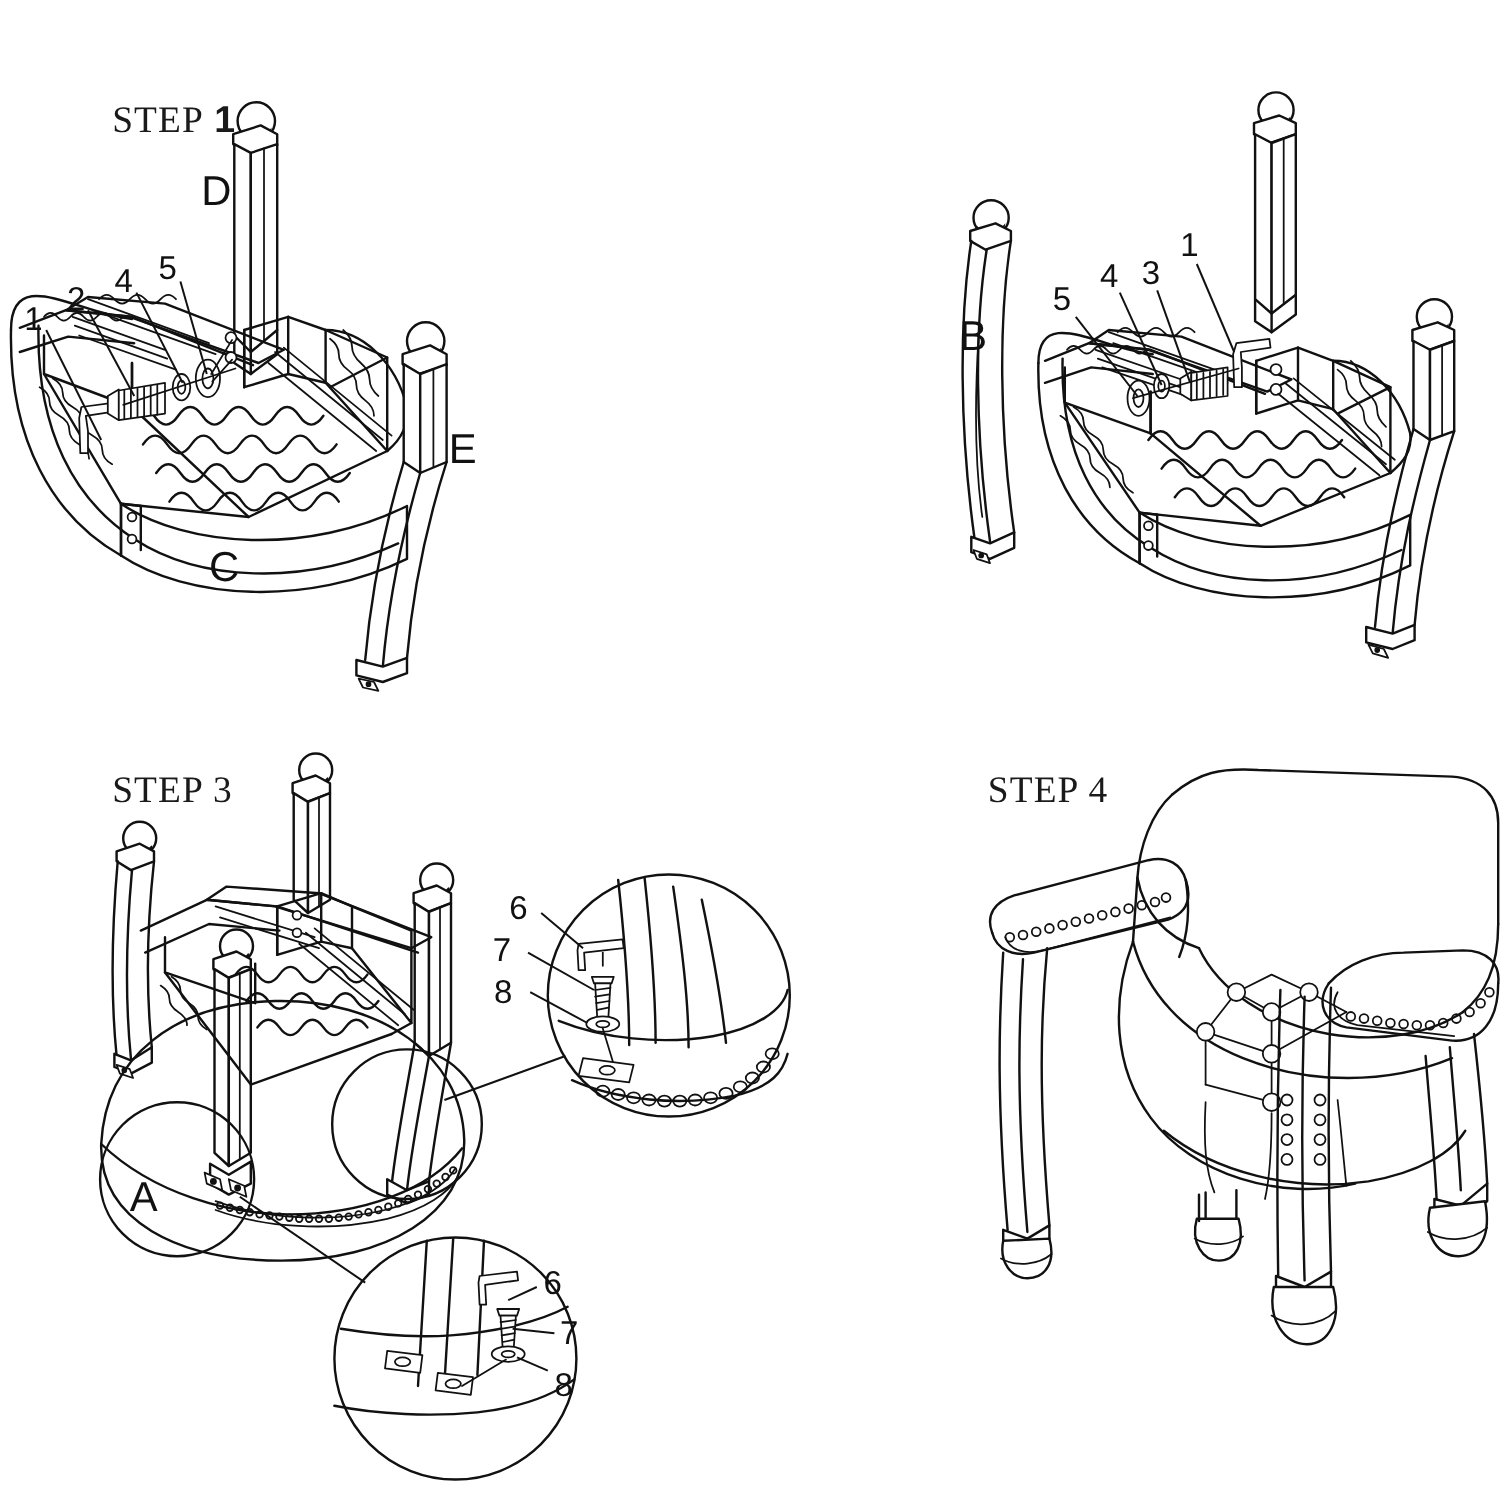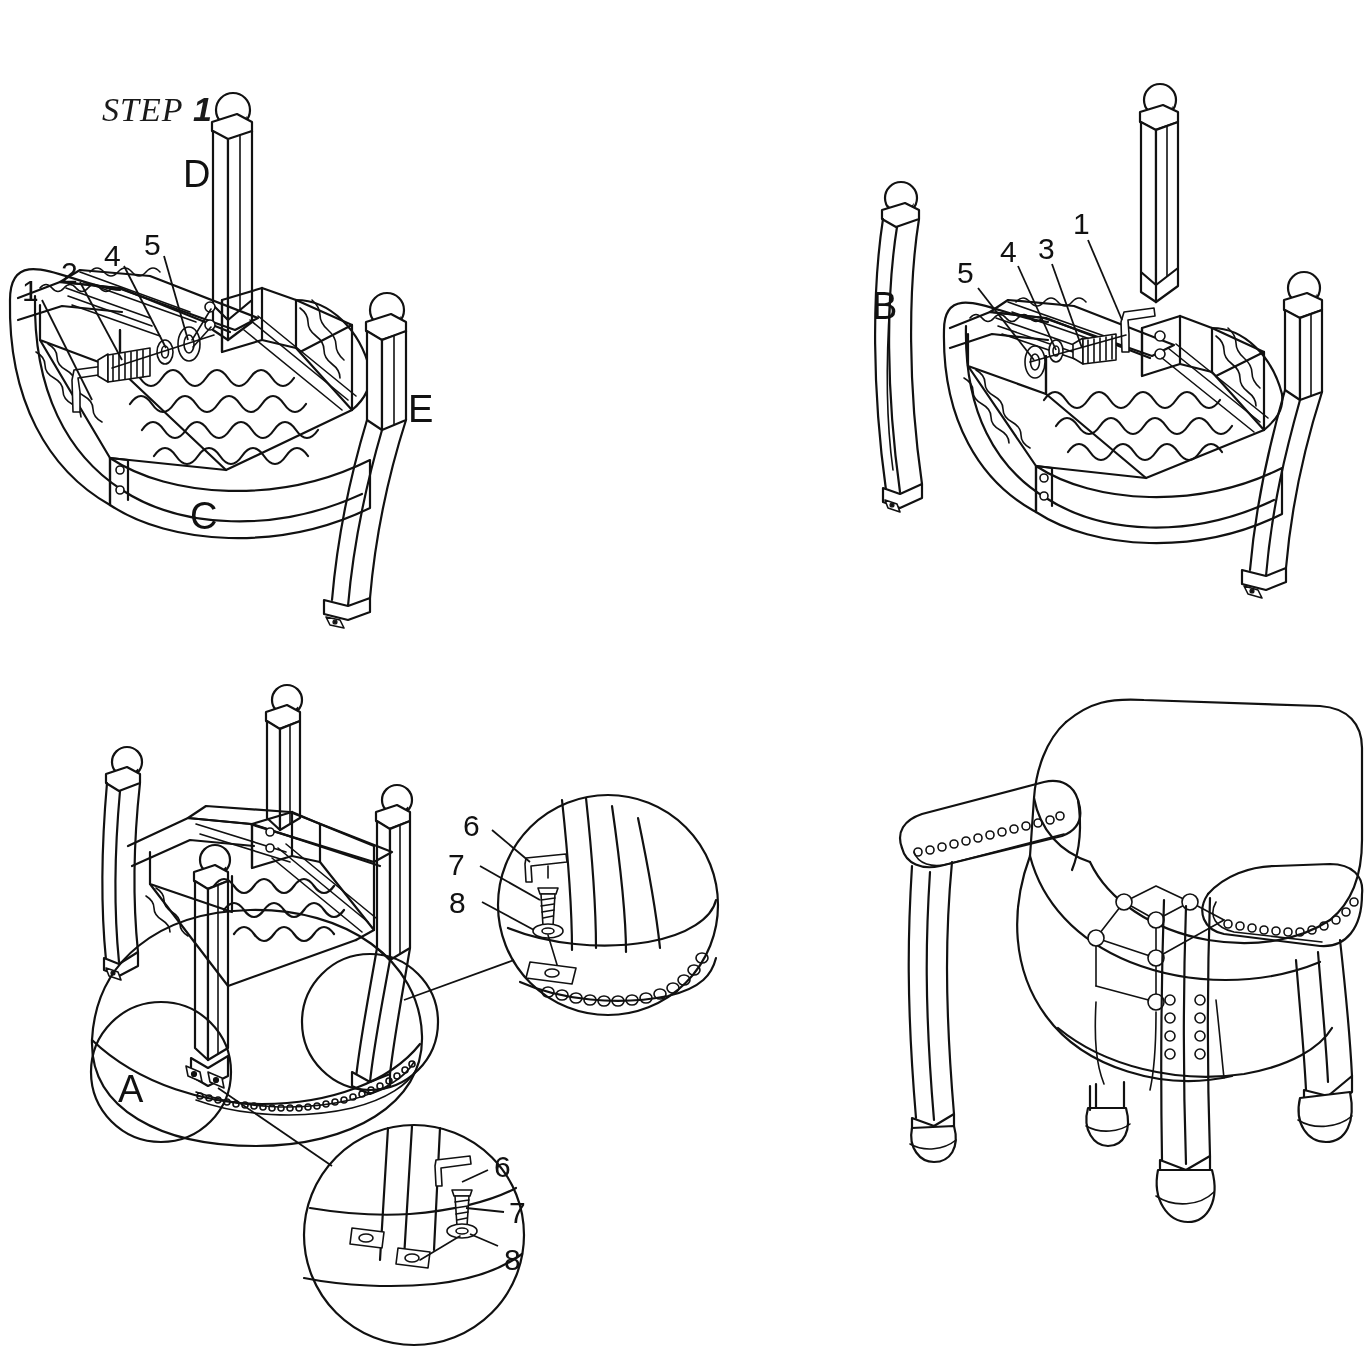--- a/index.html
+++ b/index.html
@@ -15,21 +15,20 @@
     overflow: hidden;
     font-family: "Liberation Serif", serif;
   }
   .step-title {
     position: absolute;
     font-family: "Liberation Serif", serif;
     font-size: 34px;
     letter-spacing: 1px;
     color: #1a1a1a;
     white-space: pre;
-    font-style: italic;
   }
   .step-title.sans-num .num {
     font-family: "Liberation Sans", sans-serif;
     font-weight: bold;
   }
   .part-letter {
     position: absolute;
     font-family: "Liberation Sans", sans-serif;
     font-size: 38px;
     color: #111;
@@ -59,21 +58,27 @@
 </head>
 <body>
 
 <div id="page">
 
   <div class="step-title sans-num" style="left:64px; top:52px;">
     <span>STEP</span><span>&nbsp;</span><span class="num">1</span>
   </div>
 
 
-
+  <div class="step-title" style="left:64px; top:662px;">
+    <span>STEP 3</span>
+  </div>
+
+  <div class="step-title" style="left:860px; top:662px;">
+    <span>STEP 4</span>
+  </div>
 
   <div class="part-letter" style="left:183px; top:153px;">
     <span>D</span>
   </div>
   <div class="part-letter" style="left:190px; top:495px;">
     <span>C</span>
   </div>
   <div class="part-letter" style="left:408px; top:388px;">
     <span>E</span>
   </div>

